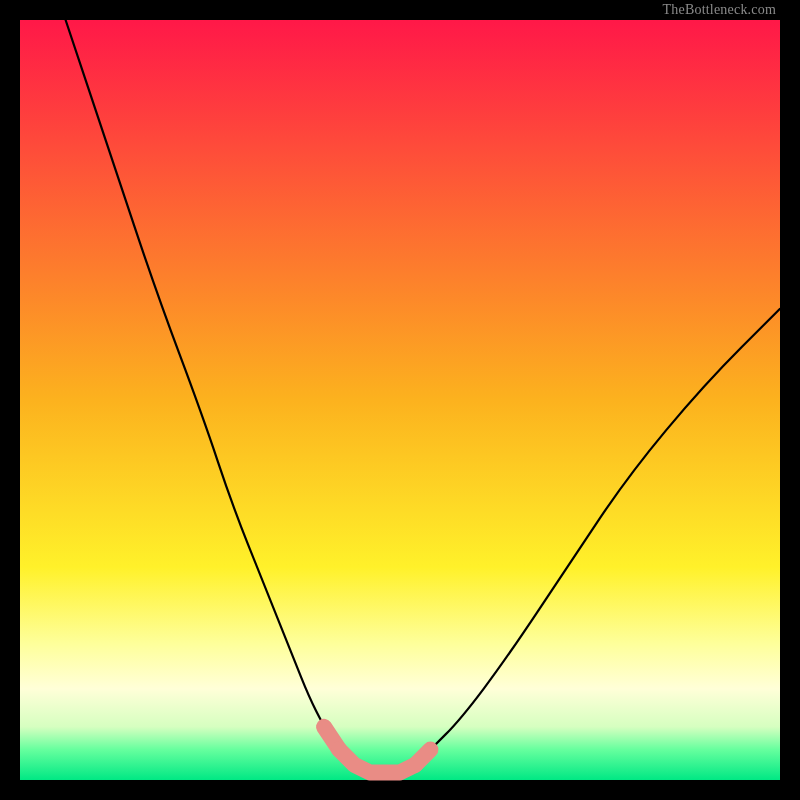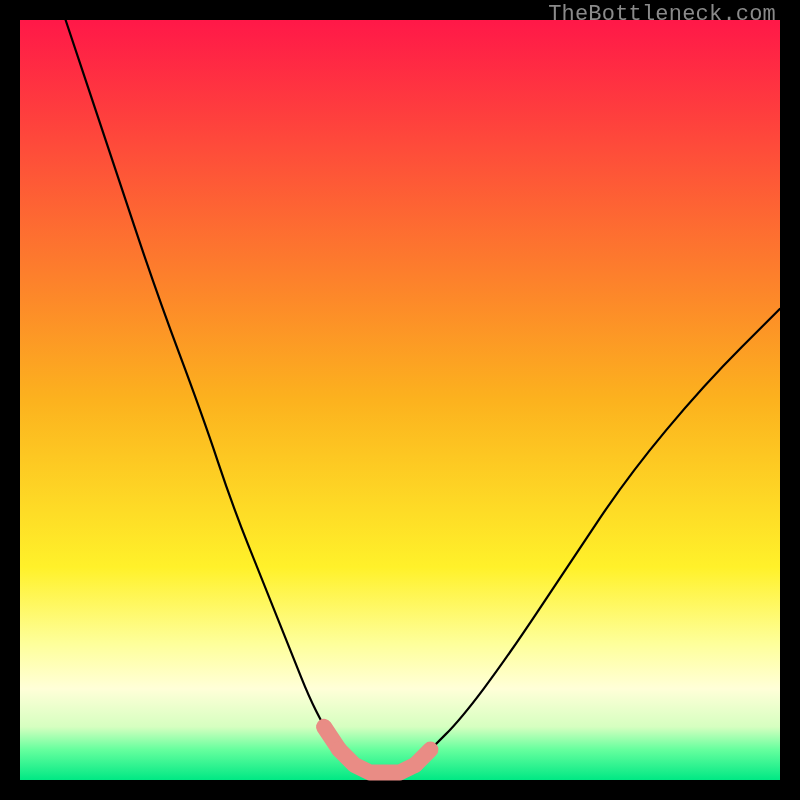--- a/index.html
+++ b/index.html
@@ -22,22 +22,22 @@
     position: absolute;
     left: 0;
     top: 0;
     width: 760px;
     height: 760px;
   }
   .watermark {
     position: absolute;
     top: 2px;
     right: 24px;
-    font-family: Liberation Mono, monospace;
-    font-size: 22px;
+    font-family: Liberation Serif, serif;
+    font-size: 14px;
     color: #8a8a8a;
     letter-spacing: 0.2px;
     user-select: none;
   }
   svg.curve {
     position: absolute;
     left: 20px;
     top: 20px;
     width: 760px;
     height: 760px;

